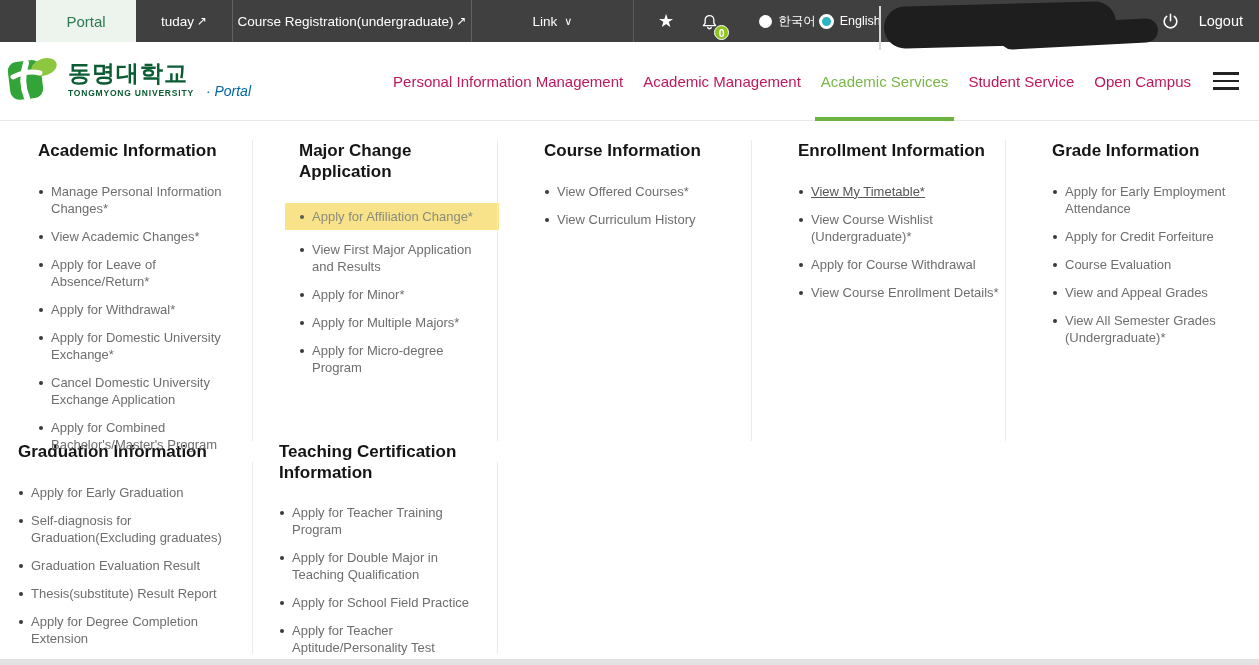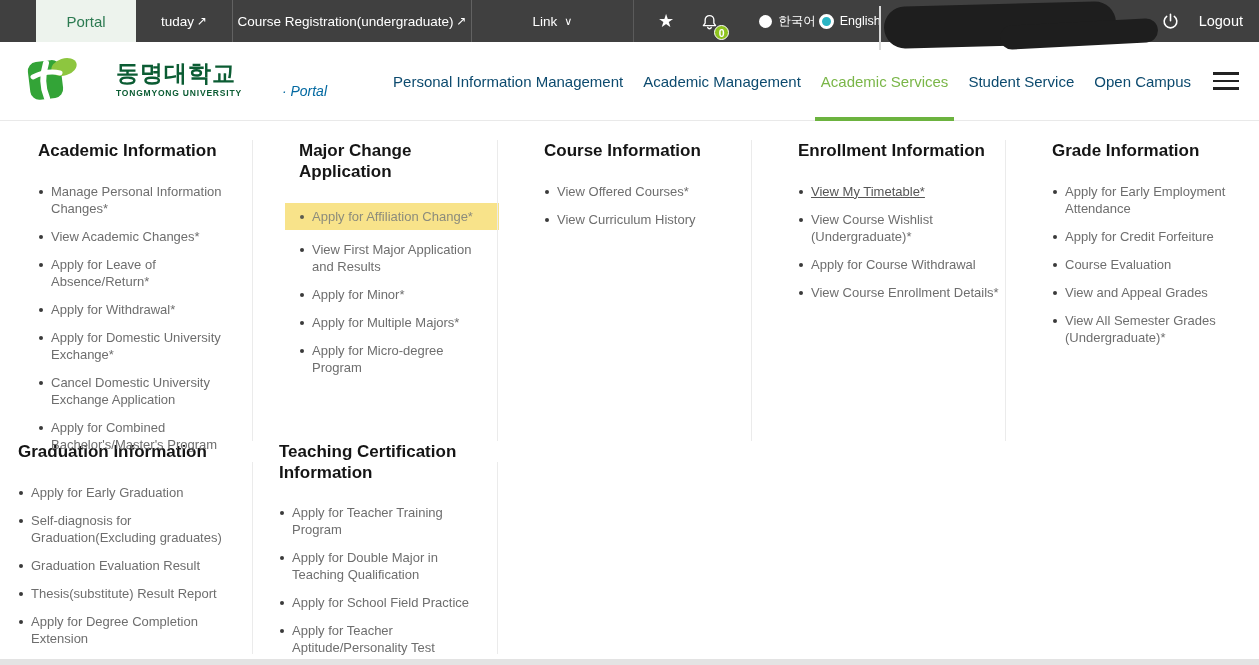--- a/index.html
+++ b/index.html
@@ -29,28 +29,28 @@
   .tb-divider { position:absolute; left:879px; top:6px; width:2px; height:44px; background:#d9d9d9; }
   .redact-1 { position:absolute; left:884px; top:4px; width:232px; height:42px; background:#1e1e1e;
     border-radius:21px; transform:rotate(-1.5deg); }
   .redact-2 { position:absolute; left:1000px; top:22px; width:158px; height:24px; background:#1e1e1e;
     border-radius:12px; transform:rotate(-3deg); }
   .tb-logout { position:absolute; right:16px; top:0; height:42px; display:flex; align-items:center; gap:19px;
     font-size:14.5px; cursor:pointer; }
 
   
   .header { position:relative; height:79px; background:#fff; border-bottom:1px solid #e9e9e9; }
-  .logo-wrap { position:absolute; left:24px; top:12px; display:flex; align-items:center;gap:28px; }
+  .logo-wrap { position:absolute; left:4px; top:12px; display:flex; align-items:center; }
   .logo-text { margin-left:8px; display:flex; flex-direction:column; line-height:1; }
   .logo-kr { font-size:23px; font-weight:bold; color:#0b5c33; letter-spacing:1px; }
   .logo-en { margin-top:4px; font-size:8.5px; font-weight:bold; color:#0b5c33; letter-spacing:0.8px; }
   .logo-portal { margin-left:12px; margin-top:22px; font-size:14px; color:#0369a1;font-style:italic; }
   .nav { position:absolute; right:0; top:0; height:100%; display:flex; align-items:stretch; }
   .nav-item { position:relative; display:flex; align-items:center; padding:0 10px; font-size:15px;
-    color:#0c4a6e; cursor:pointer; white-space:nowrap; }
+    color:#be185d; cursor:pointer; white-space:nowrap; }
   .nav-item.active { color:#7ab648; }
   .nav-item.active::after { content:''; position:absolute; left:4px; right:4px; bottom:-1px; height:4px; background:#6cb33f; }
   .hamburger { display:flex; flex-direction:column; justify-content:center; gap:5px; margin:0 20px 0 12px; cursor:pointer; }
   .hamburger span { display:block; width:26px; height:2.5px; background:#222; }
 
   
   .megamenu { position:relative; height:537px; background:#fff; overflow:hidden; }
   .menu-row { display:grid; }
   #menu-row-0 { grid-template-columns:252px 245px 254px 254px 254px; padding-top:20px; height:321px;padding-left:20px; }
   #menu-row-1 { grid-template-columns:252px 245px; padding-top:0; }

